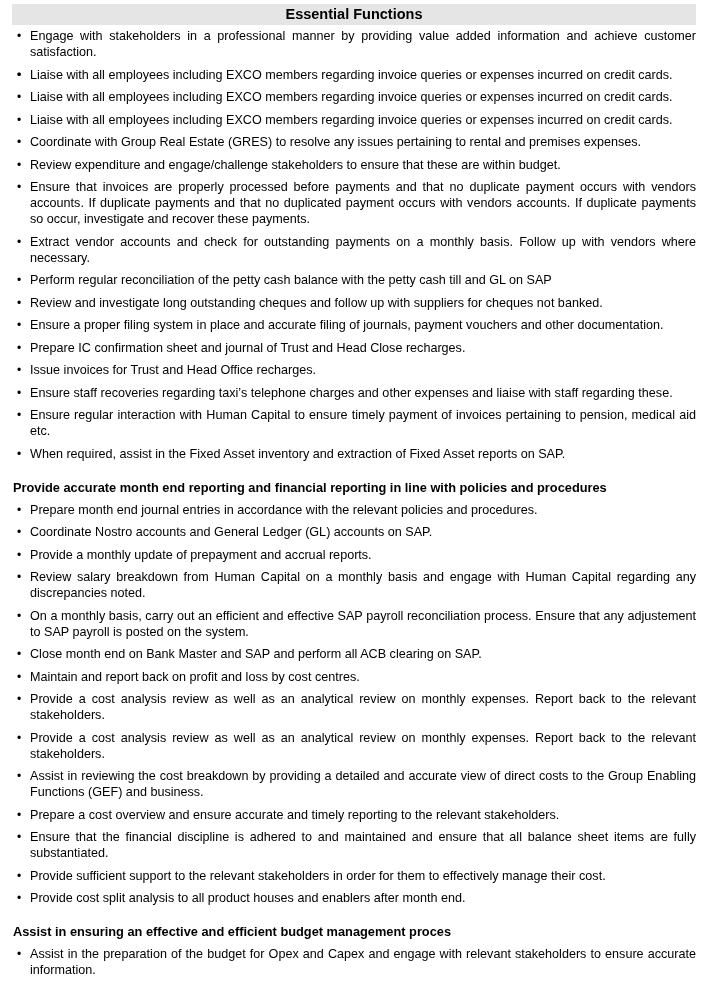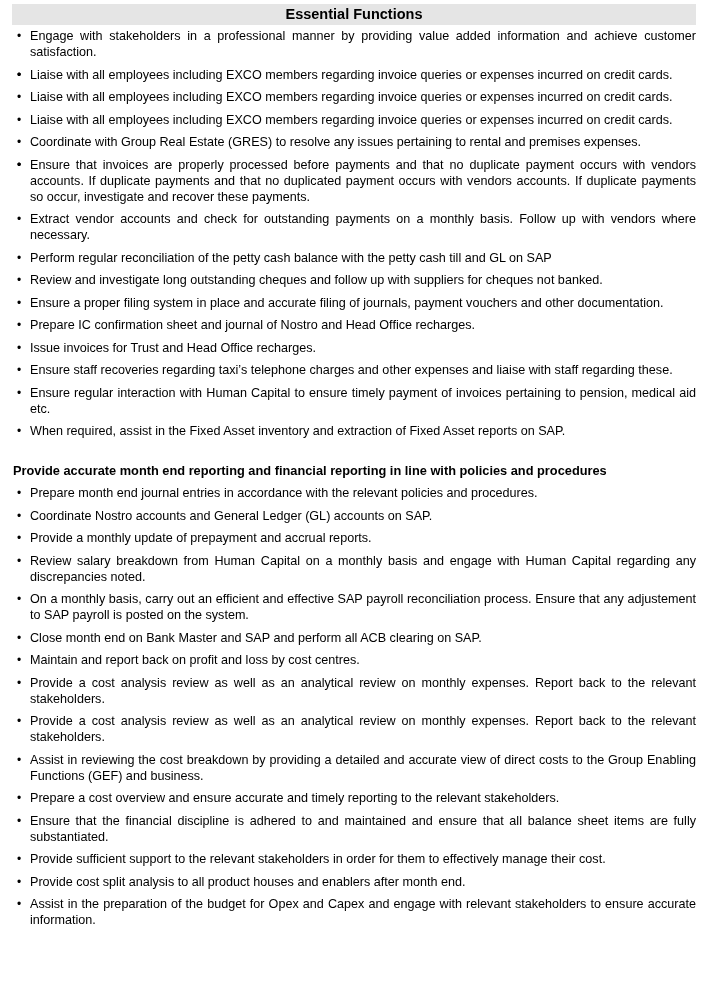--- a/index.html
+++ b/index.html
@@ -46,44 +46,44 @@
     ul.items li .bullet {
       position: absolute;
       left: 5px;
       top: 0;
       font-size: 12px;
     }
     .subheading {
       font-weight: bold;
       font-size: 12.8px;
       line-height: 16px;
-      margin: 24px 0 6px 1px;
+      margin: 18px 0 6px 1px;
     }
   </style>
 </head>
 <body>
 
 <div class="page">
   <div class="section-header">Essential Functions</div>
 
   <div id="content">
       <ul class="items">
         <li><span class="bullet">•</span><span>Engage with stakeholders in a professional manner by providing value added information and achieve customer satisfaction.</span></li>
         <li><span class="bullet">•</span></li>
         <li><span class="bullet">•</span><span>Liaise with all employees including EXCO members regarding invoice queries or expenses incurred on credit cards.</span></li>
         <li><span class="bullet">•</span><span>Liaise with all employees including EXCO members regarding invoice queries or expenses incurred on credit cards.</span></li>
         <li><span class="bullet">•</span><span>Liaise with all employees including EXCO members regarding invoice queries or expenses incurred on credit cards.</span></li>
         <li><span class="bullet">•</span><span>Coordinate with Group Real Estate (GRES) to resolve any issues pertaining to rental and premises expenses.</span></li>
-        <li><span class="bullet">•</span></li>
+        <li><span class="bullet">•</span><span>Review expenditure and engage/challenge stakeholders to ensure that these are within budget.</span></li>
         <li><span class="bullet">•</span><span>Ensure that invoices are properly processed before payments and that no duplicate payment occurs with vendors accounts. If duplicate payments and that no duplicated payment occurs with vendors accounts. If duplicate payments so occur, investigate and recover these payments.</span></li>
         <li><span class="bullet">•</span><span>Extract vendor accounts and check for outstanding payments on a monthly basis. Follow up with vendors where necessary.</span></li>
         <li><span class="bullet">•</span><span>Perform regular reconciliation of the petty cash balance with the petty cash till and GL on SAP</span></li>
         <li><span class="bullet">•</span><span>Review and investigate long outstanding cheques and follow up with suppliers for cheques not banked.</span></li>
         <li><span class="bullet">•</span><span>Ensure a proper filing system in place and accurate filing of journals, payment vouchers and other documentation.</span></li>
-        <li><span class="bullet">•</span><span>Prepare IC confirmation sheet and journal of Nostro and Head Office recharges.</span></li>
+        <li><span class="bullet">•</span><span>Prepare IC confirmation sheet and journal of Trust and Head Close recharges.</span></li>
         <li><span class="bullet">•</span><span>Issue invoices for Trust and Head Office recharges.</span></li>
         <li><span class="bullet">•</span><span>Ensure staff recoveries regarding taxi’s telephone charges and other expenses and liaise with staff regarding these.</span></li>
         <li><span class="bullet">•</span><span>Ensure regular interaction with Human Capital to ensure timely payment of invoices pertaining to pension, medical aid etc.</span></li>
         <li><span class="bullet">•</span><span>When required, assist in the Fixed Asset inventory and extraction of Fixed Asset reports on SAP.</span></li>
       </ul>
       <div class="subheading">Provide accurate month end reporting and financial reporting in line with policies and procedures</div>
       <ul class="items">
         <li><span class="bullet">•</span><span>Prepare month end journal entries in accordance with the relevant policies and procedures.</span></li>
         <li><span class="bullet">•</span><span>Coordinate Nostro accounts and General Ledger (GL) accounts on SAP.</span></li>
         <li><span class="bullet">•</span><span>Provide a monthly update of prepayment and accrual reports.</span></li>
@@ -92,17 +92,18 @@
         <li><span class="bullet">•</span><span>Close month end on Bank Master and SAP and perform all ACB clearing on SAP.</span></li>
         <li><span class="bullet">•</span><span>Maintain and report back on profit and loss by cost centres.</span></li>
         <li><span class="bullet">•</span><span>Provide a cost analysis review as well as an analytical review on monthly expenses. Report back to the relevant stakeholders.</span></li>
         <li><span class="bullet">•</span><span>Provide a cost analysis review as well as an analytical review on monthly expenses. Report back to the relevant stakeholders.</span></li>
         <li><span class="bullet">•</span><span>Assist in reviewing the cost breakdown by providing a detailed and accurate view of direct costs to the Group Enabling Functions (GEF) and business.</span></li>
         <li><span class="bullet">•</span><span>Prepare a cost overview and ensure accurate and timely reporting to the relevant stakeholders.</span></li>
         <li><span class="bullet">•</span><span>Ensure that the financial discipline is adhered to and maintained and ensure that all balance sheet items are fully substantiated.</span></li>
         <li><span class="bullet">•</span><span>Provide sufficient support to the relevant stakeholders in order for them to effectively manage their cost.</span></li>
         <li><span class="bullet">•</span><span>Provide cost split analysis to all product houses and enablers after month end.</span></li>
       </ul>
+      <div class="subheading">Assist in ensuring an effective and efficient budget management proces</div>
       <ul class="items">
         <li><span class="bullet">•</span><span>Assist in the preparation of the budget for Opex and Capex and engage with relevant stakeholders to ensure accurate information.</span></li>
       </ul>
     </div>
 </div>
 
 </body></html>

